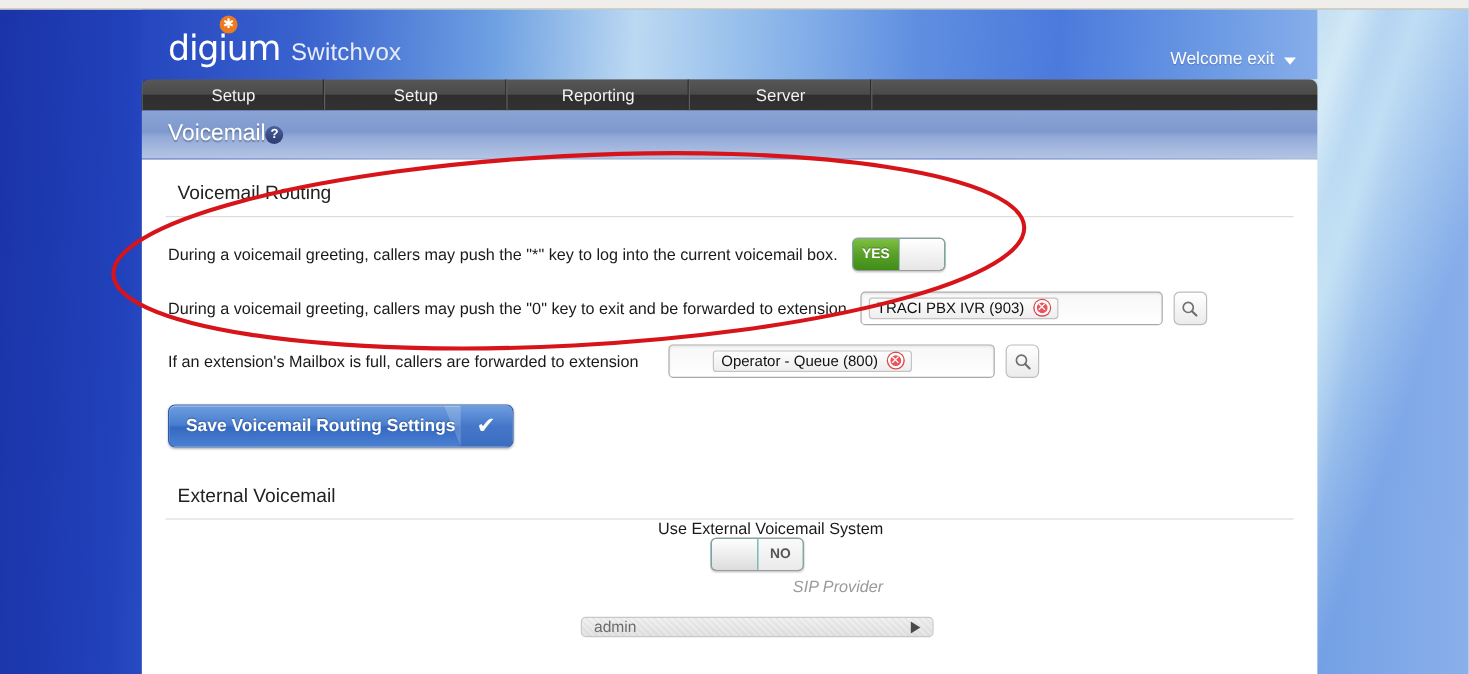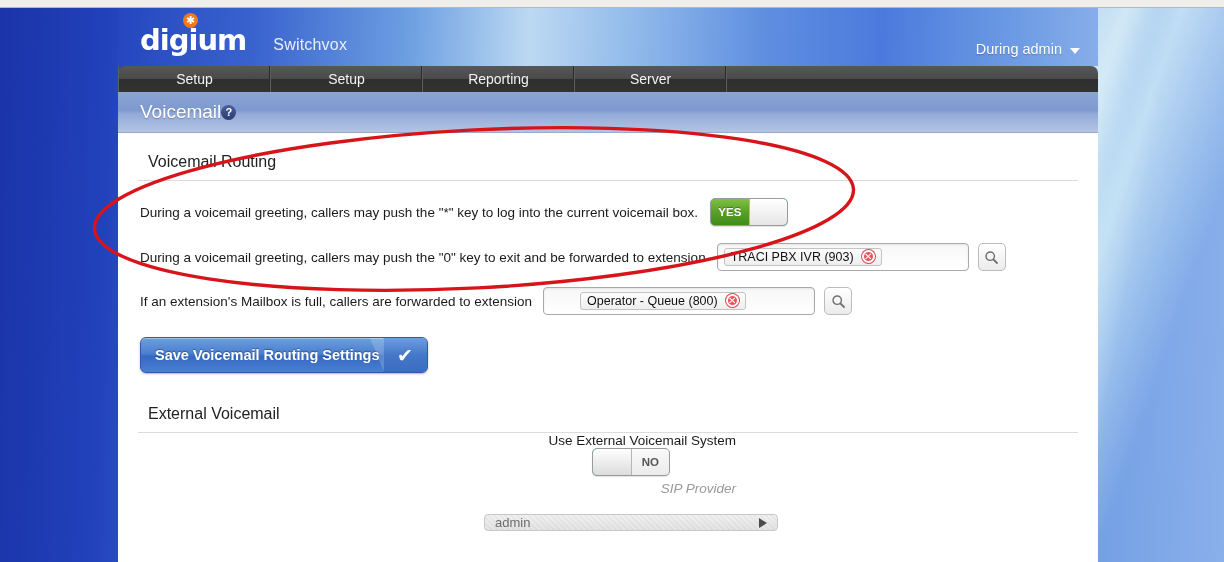--- a/index.html
+++ b/index.html
@@ -47,25 +47,25 @@
   }
 
   
   #appheader {
     position: relative; height: 58px;
     background: linear-gradient(92deg, #2546bf 0%, #3a63cf 14%, #6ea0e2 30%,
                  #bcd9f2 42%, #8fb9ea 53%, #5f8ee0 66%, #4b7add 78%, #6e9ce4 92%, #87aeea 100%);
   }
   #logo { position: absolute; left: 22px; top: 18px; display: flex; align-items: baseline; }
   #logo .dg {
-    font-size: 29px; font-weight: bold; color: #ffffff; letter-spacing: -1px;
+    font-size: 29px; font-weight: normal; color: #ffffff; letter-spacing: -1px;
     font-family: "DejaVu Sans", sans-serif; line-height: 1;
   }
   #logo .sv {
-    font-size: 16px; color: #e8eef8; margin-left: 27px; letter-spacing: .2px; line-height: 1; text-align: center;
+    font-size: 20px; color: #e8eef8; margin-left: 9px; letter-spacing: .2px; line-height: 1; text-align: center;
   }
   #logo .star {
     position: absolute; left: 43px; top: -13px;
     width: 15px; height: 15px; border-radius: 50%;
     background: #ee7a20; color: #fff; font-size: 11px; line-height: 15px;
     text-align: center;
   }
   #welcome {
     position: absolute; right: 18px; top: 33px;
     color: #ffffff; font-size: 14.5px; display: flex; align-items: center; gap: 8px;
@@ -233,21 +233,21 @@
 
 <div id="app">
 
   <div id="appheader">
     <div id="logo">
       <span class="star">✱</span>
       <span class="dg">digium</span>
       <span class="sv">Switchvox</span>
     </div>
     <div id="welcome">
-      <span>During admin</span>
+      <span>Welcome exit</span>
       <span class="chev"></span>
     </div>
   </div>
 
   <div id="nav">
     <div class="tab">
       <span>Setup</span>
     </div>
     <div class="tab">
       <span>Setup</span>
@@ -289,21 +289,21 @@
       <div class="searchbtn">
         <svg width="15" height="15" viewBox="0 0 15 15">
           <circle cx="6.2" cy="6.2" r="4.2" fill="none" stroke="#6f6f6f" stroke-width="1.4"></circle>
           <line x1="9.3" y1="9.3" x2="13" y2="13" stroke="#6f6f6f" stroke-width="1.8" stroke-linecap="round"></line>
         </svg>
       </div>
     </div>
 
     <div class="row r3">
       <span class="lbl">If an extension's Mailbox is full, callers are forwarded to extension</span>
-      <div class="tokenfield" style="width:228px; margin-left:11px;padding-left:36px;">
+      <div class="tokenfield" style="width:228px; margin-left:25px;padding-left:36px;">
         <div class="token">
           <span>Operator - Queue  (800)</span>
           <span class="x">✕</span>
         </div>
       </div>
       <div class="searchbtn">
         <svg width="15" height="15" viewBox="0 0 15 15">
           <circle cx="6.2" cy="6.2" r="4.2" fill="none" stroke="#6f6f6f" stroke-width="1.4"></circle>
           <line x1="9.3" y1="9.3" x2="13" y2="13" stroke="#6f6f6f" stroke-width="1.8" stroke-linecap="round"></line>
         </svg>

